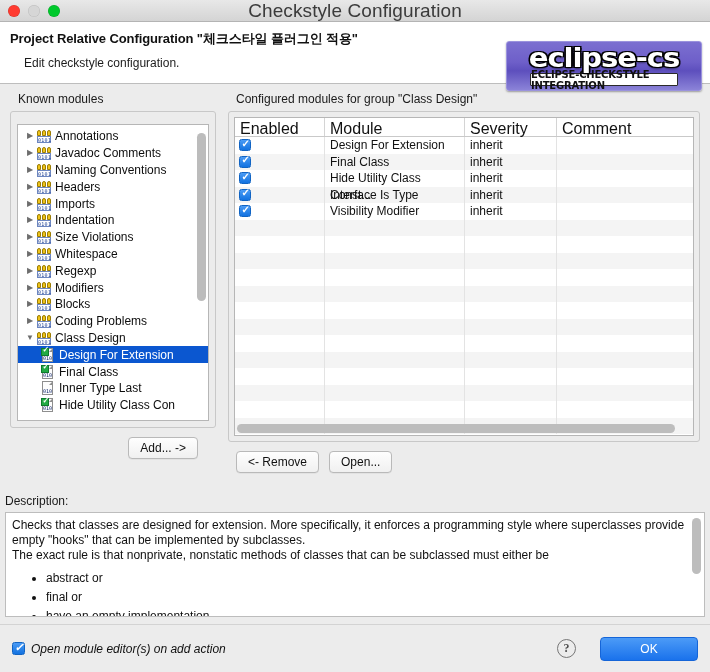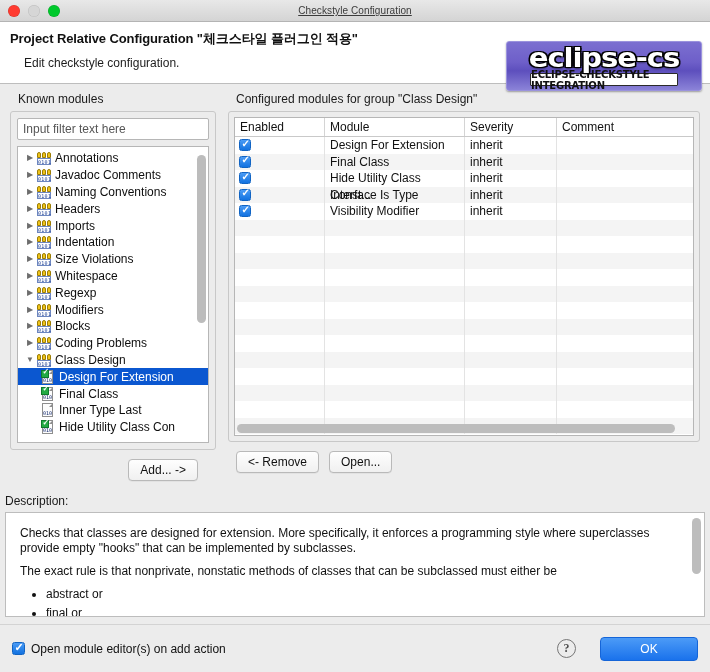--- a/index.html
+++ b/index.html
@@ -21,21 +21,21 @@
     display:flex; align-items:center;
     position:relative;
   }
   .lights{ display:flex; gap:8px; padding-left:8px; }
   .light{ width:12px; height:12px; border-radius:50%; }
   .light.red{ background:#ff3b30; box-shadow:inset 0 0 0 .5px rgba(0,0,0,.18); }
   .light.yellow{ background:#d6d6d6; box-shadow:inset 0 0 0 .5px rgba(0,0,0,.12); }
   .light.green{ background:#00c92c; box-shadow:inset 0 0 0 .5px rgba(0,0,0,.18); }
   .wtitle{
     position:absolute; left:0; right:0; text-align:center;
-    font-size:10px; color:#3b3b3b; letter-spacing:.1px;text-decoration:underline;
+    font-size:19px; color:#3b3b3b; letter-spacing:.1px;
   }
   
   .header{
     background:#fff; height:62px; position:relative;
     border-bottom:1px solid #bdbdbd;
     padding:8px 0 0 10px;
   }
   .h-title{ font-size:13px; font-weight:bold; color:#111; letter-spacing:-.1px;}
   .h-sub{ font-size:12px; color:#1c1c1c; margin-top:8px; padding-left:14px; }
   .logo{
@@ -158,21 +158,21 @@
   .table-wrap{
     background:#ececec; border:1px solid #c8c8c8; border-radius:3px;
     padding:5px; height:331px; position:relative;
   }
   .tbl{
     background:#fff; border:1px solid #b6b6b6;
     height:100%; position:relative; overflow:hidden;
   }
   .thead{
     display:flex; height:19px; background:#fff;
-    border-bottom:1px solid #c9c9c9; font-size:12px; color:#111;
+    border-bottom:1px solid #c9c9c9; font-size:16px; color:#111;
   }
   .thead div{ padding:2px 0 0 5px; border-right:1px solid #d4d4d4; }
   .c1{ width:90px; } .c2{ width:140px; } .c3{ width:92px; } .c4{ flex:1; border-right:none !important;}
   .trow{ display:flex; height:16.5px; font-size:12px; color:#111; }
   .trow.alt{ background:#f4f4f4; }
   .trow > div{ padding:0 0 0 5px; border-right:1px solid #e3e3e3; line-height:16.5px; }
   .trow .c1{ display:flex; align-items:center; padding-left:4px;}
   .cb{
     width:12px; height:12px; border-radius:2.5px;
     background:linear-gradient(to bottom,#4a9bf5,#1272e0);
@@ -197,31 +197,31 @@
   .rt-btns{ padding-top:9px; display:flex; gap:10px; padding-left:8px;}
   
   .desc-area{ padding:0 5px; }
   .desc-label{ font-size:12px; color:#1a1a1a; margin:8px 0 4px 0; }
   .desc-box{
     background:#fff; border:1px solid #bdbdbd;
     height:105px; position:relative; overflow:hidden;
     padding:5px 18px 0 6px;
     font-size:12px; line-height:15px; color:#111;
   }
-  .desc-box p{ margin:8px; }
+  .desc-box p{ margin:0; }
   .desc-box ul{ margin:8px 0 0 0; padding-left:30px; }
   .desc-box li{ margin:4px; line-height:15px; }
   .desc-vsb{ position:absolute; right:3px; top:3px; width:9px; height:99px; }
   
   .footer{
     position:absolute; left:0; bottom:0; width:710px; height:48px;
     background:#ececec; border-top:1px solid #d3d3d3;
     display:flex; align-items:center; padding:0 12px;
   }
-  .chk-wrap{ display:flex; align-items:center; gap:6px; font-size:12px; color:#111;}
+  .chk-wrap{ display:flex; align-items:center; gap:6px; font-size:12px; color:#111;font-style:italic;}
   .chk-sq{
     width:13px; height:13px; border-radius:2.5px;
     background:linear-gradient(to bottom,#4a9bf5,#1272e0);
     border:1px solid #1064c4; position:relative;
   }
   .chk-sq:after{
     content:"✓"; position:absolute; left:1.5px; top:-2.5px;
     color:#fff; font-size:11px; font-weight:bold; line-height:13px;
   }
   .f-spacer{ flex:1; }
@@ -260,21 +260,20 @@
     <div class="lg-top">eclipse-cs</div>
     <div class="lg-bot">ECLIPSE-CHECKSTYLE INTEGRATION</div>
   </div>
 </div>
 
 <div class="body">
 
   <div class="left">
     <div class="col-label">Known modules</div>
     <div class="groupbox">
-      <input class="filter" type="text" placeholder="Input filter text here" style="">
       <div class="tree-wrap">
         <div class="tree" id="tree-root">
             <div class="node">
               <span class="tw">▶</span>
               <span class="ico ico-grp">
                 <span class="ppl">
                   <i></i>
                   <i></i>
                   <i></i>
                 </span>

